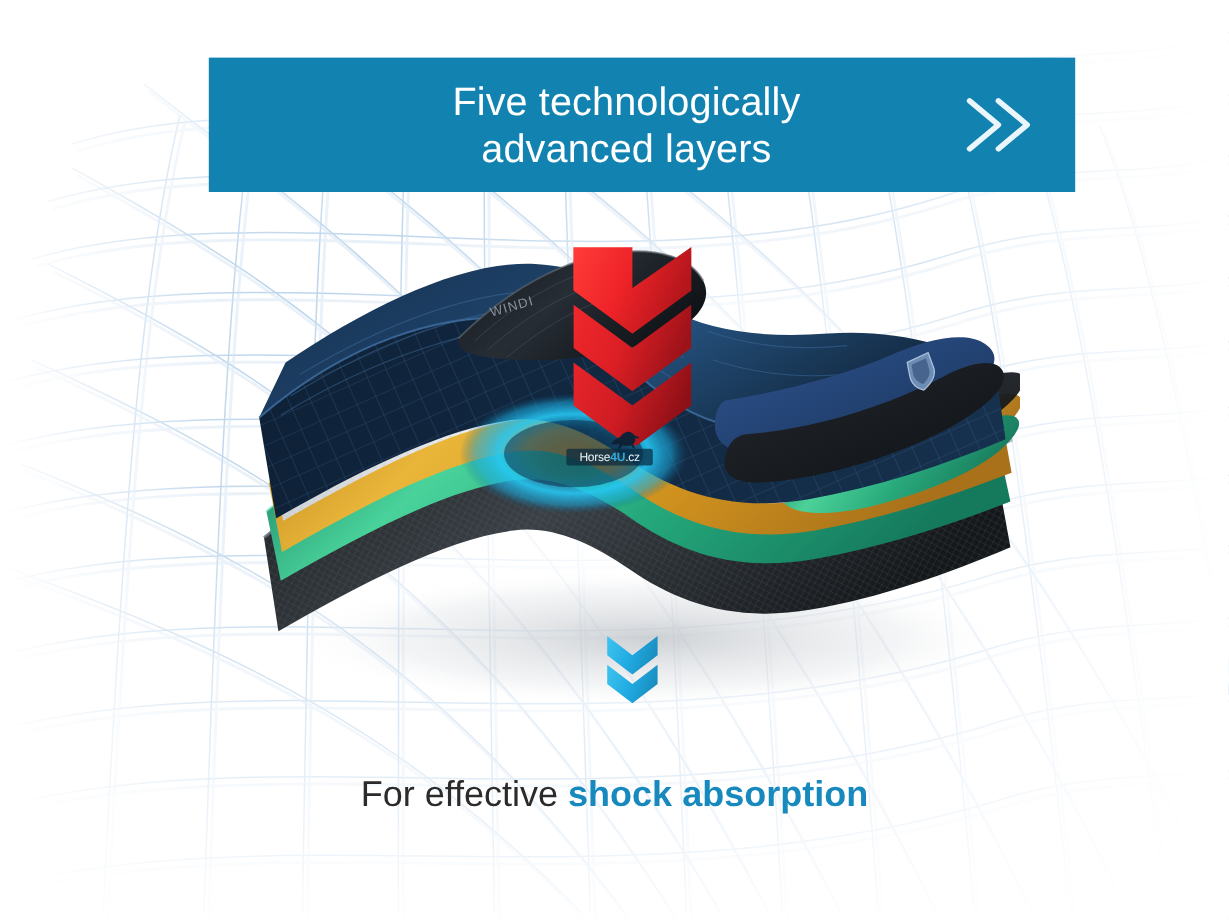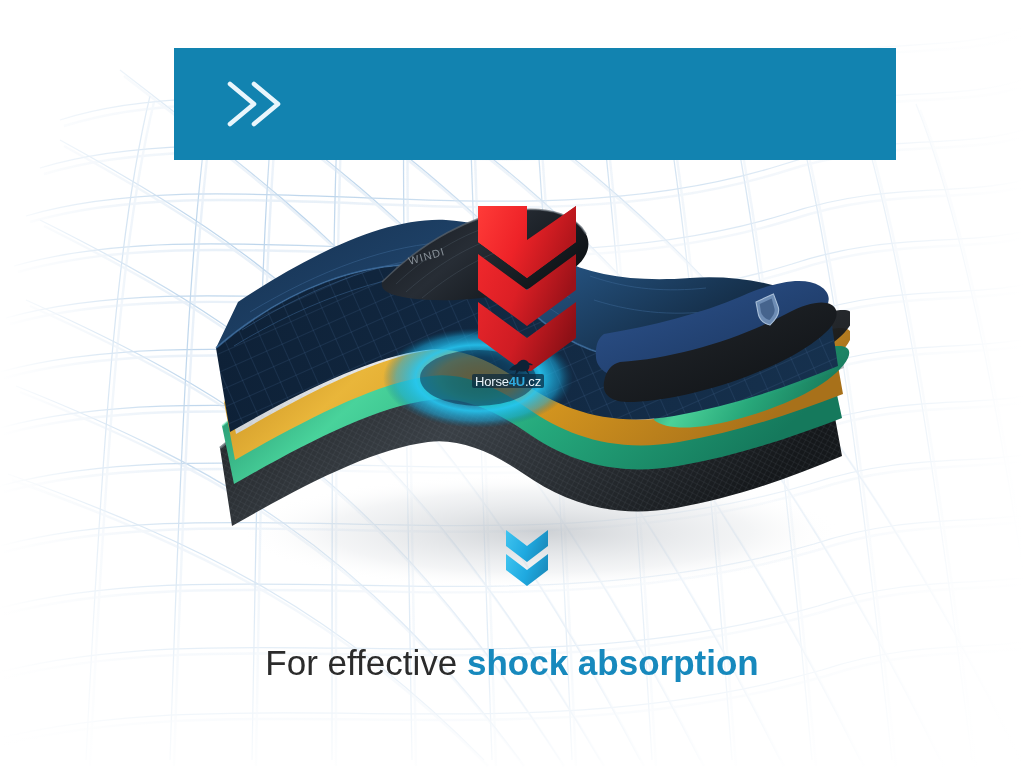--- a/index.html
+++ b/index.html
@@ -84,21 +84,21 @@
     width: 72px;
     height: 14px;
     background: rgba(10,40,62,0.72);
     border-radius: 2px;
     display: flex;
     align-items: center;
     justify-content: center;
     overflow: hidden;
   }
   #watermark-text {
-    font-size: 13px;
+    font-size: 10px;
     color: #e8f4fb;
     letter-spacing: -0.2px;
     white-space: nowrap;
     font-family: "Liberation Sans", sans-serif;
   }
   #watermark-text b { color: #2fa9dd; font-weight: 700; }
   #watermark-horse {
     position: absolute;
     left: 505px;
     top: 358px;
@@ -106,21 +106,21 @@
     height: 18px;
   }
 
   
   #caption {
     position: absolute;
     left: 0;
     top: 642px;
     width: 1024px;
     text-align: center;
-    font-size: 35px;
+    font-size: 30px;
     line-height: 42px;
     color: #2b2b2b;
     font-weight: 400;
   }
   #caption .hl {
     color: #1789bd;
     font-weight: 700;
   }
   #caption .ln { display: block; }
 
@@ -219,20 +219,24 @@
     </g>
 
     <rect x="0" y="0" width="1024" height="768" fill="url(#meshFadeL)"></rect>
     <rect x="0" y="0" width="1024" height="768" fill="url(#meshFadeR)"></rect>
     <rect x="0" y="0" width="1024" height="768" fill="url(#meshFadeB)"></rect>
     <rect x="0" y="0" width="1024" height="768" fill="url(#meshFadeT)"></rect>
     <ellipse cx="530" cy="400" rx="330" ry="250" fill="url(#meshFadeC)"></ellipse>
   </svg>
 
   <div id="banner">
+    <div id="banner-title">
+      <span class="ln">Five technologically</span>
+      <span class="ln">advanced layers</span>
+    </div>
     <div id="banner-chevrons">
       <svg width="66" height="56" viewBox="0 0 66 56" fill="none" stroke="#e9f6fc" stroke-width="4.6" stroke-linecap="round" stroke-linejoin="round">
         <polyline points="10,8 34,28 10,48"></polyline>
         <polyline points="34,8 58,28 34,48"></polyline>
       </svg>
     </div>
   </div>
 
   <div id="product">
     <svg width="660" height="430" viewBox="0 0 660 430" aria-hidden="true">

